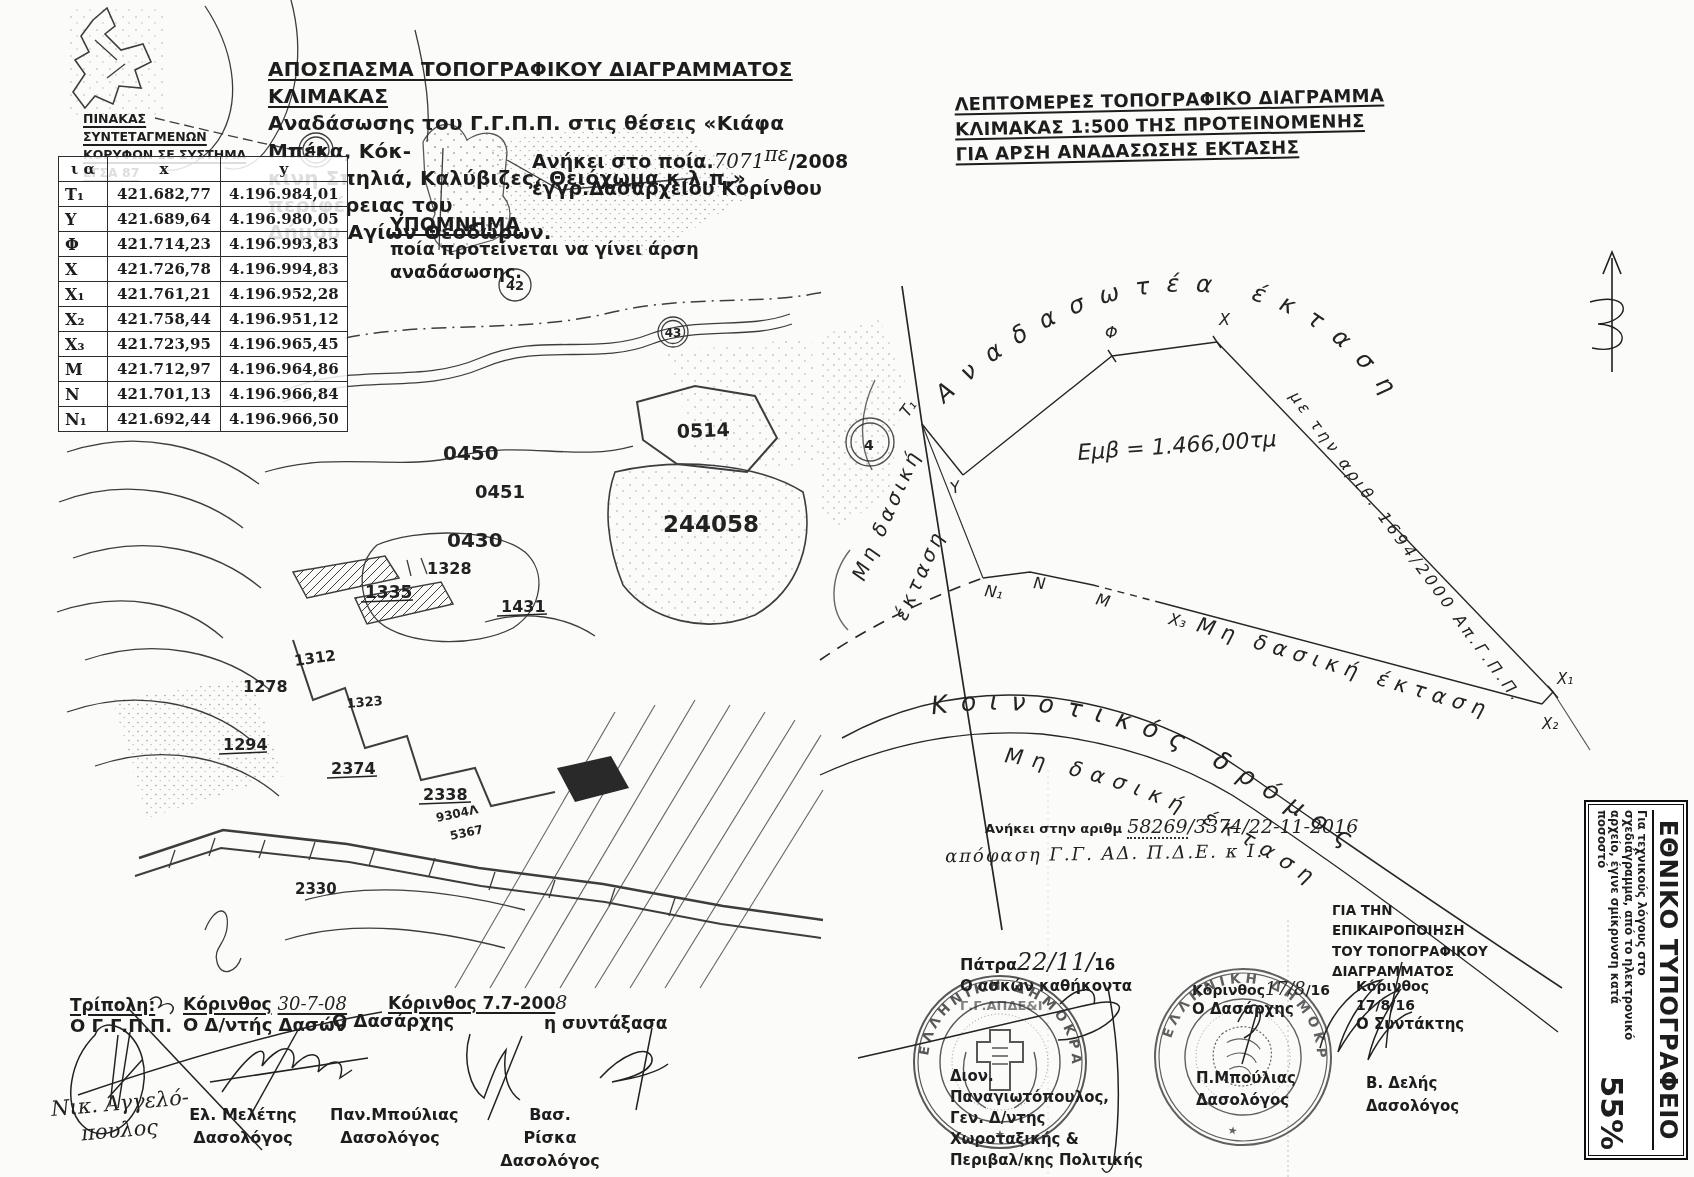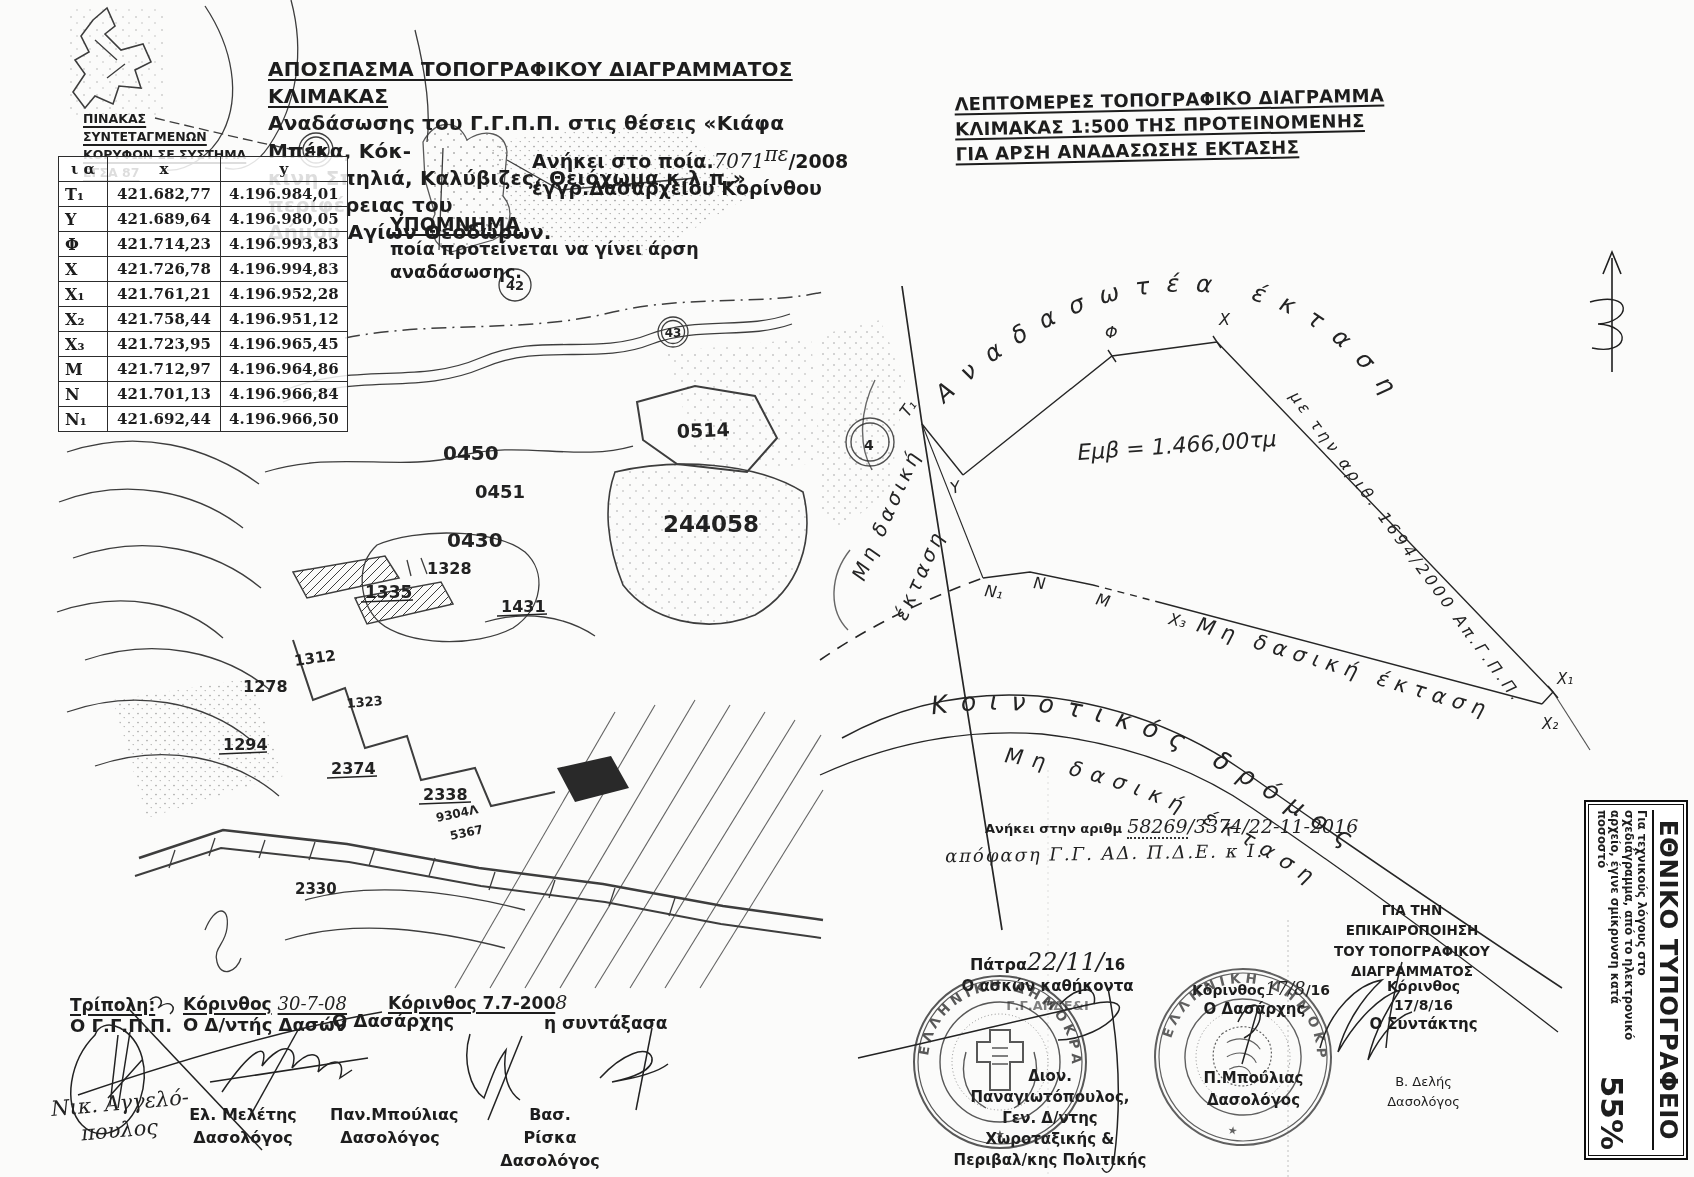--- a/index.html
+++ b/index.html
@@ -39,21 +39,21 @@
   .belongs2{left:985px;top:816px;width:460px;line-height:1.15;}
   .belongs2 .p{font-size:13px;font-weight:bold;}
   .belongs2 .h1{font-size:19px;}
   .belongs2 .dot{border-bottom:2px dotted #333;}
   .belongs2 .l2{display:block;margin-left:-40px;margin-top:4px;font-size:18px;letter-spacing:2px;transform:rotate(-1deg);}
   
   .sigblk{font-weight:bold;white-space:nowrap;}
   .sig-name{text-align:center;font-weight:bold;font-size:16px;line-height:1.45;}
   .handname{font-size:21px;line-height:1.3;transform:rotate(-5deg);}
   
-  .center{text-align:center;}
+  .center{}
   .faint{opacity:.55;}
   
   .print-box{left:1584px;top:800px;width:104px;height:360px;border:2.5px solid #0e0e0e;box-sizing:border-box;background:#fff;}
   .print-box .inner{position:absolute;inset:2px;border:1.5px solid #0e0e0e;}
   .pb-rot{position:absolute;left:1592px;top:806px;width:348px;height:92px;transform:rotate(90deg) translate(0,-92px);transform-origin:top left;
           display:flex;flex-direction:column;justify-content:space-between;padding:2px 4px;box-sizing:border-box;}
   .pb-title{font-size:24.5px;font-weight:bold;letter-spacing:.5px;border-bottom:2.5px solid #111;text-align:center;line-height:1.15;}
   .pb-row{display:flex;align-items:flex-end;gap:6px;}
   .pb-body{font-size:11.5px;font-weight:bold;line-height:1.18;width:238px;}
   .pb-pct{font-size:31px;font-weight:bold;margin-left:auto;}
@@ -401,21 +401,21 @@
 
 <div class="abs center" style="left:1332px;top:900px;width:160px;font-size:13.5px;font-weight:bold;line-height:1.5">
   <span>ΓΙΑ ΤΗΝ ΕΠΙΚΑΙΡΟΠΟΙΗΣΗ</span><br>
   <span>ΤΟΥ ΤΟΠΟΓΡΑΦΙΚΟΥ</span><br>
   <span>ΔΙΑΓΡΑΜΜΑΤΟΣ</span>
 </div>
 <div class="abs center" style="left:1356px;top:976px;width:135px">
   <span class="printed" style="font-size:14px">Κόρινθος 17/8/16</span><br>
   <span class="printed" style="font-size:15px">Ο Συντάκτης</span>
 </div>
-<div class="abs center" style="left:1366px;top:1072px;width:115px;font-size:13px;font-weight:normal;line-height:1.5">
+<div class="abs center" style="left:1366px;top:1072px;width:115px;font-size:15px;font-weight:bold;line-height:1.5">
   <span>Β. Δελής</span><br>
   <span>Δασολόγος</span>
 </div>
 
 <svg style="left:0;top:0;pointer-events:none" width="1694" height="1177" viewBox="0 0 1694 1177">
   <defs>
     <path id="ring1" d="M -72,0 A 72,72 0 0 1 72,0" fill="none"></path>
     <path id="ring2" d="M -74,0 A 74,74 0 0 1 74,0" fill="none"></path>
   </defs>
 

